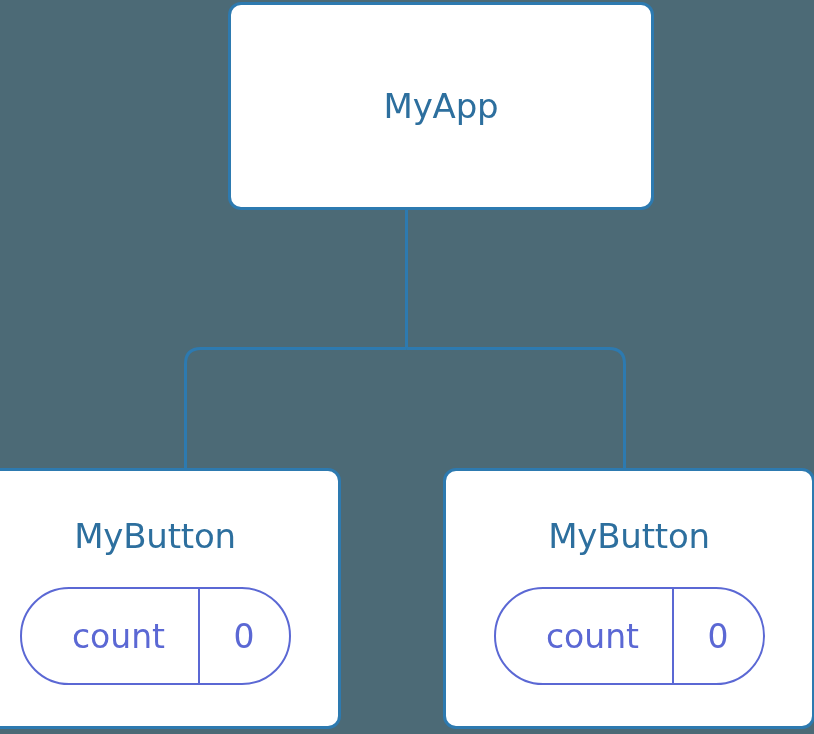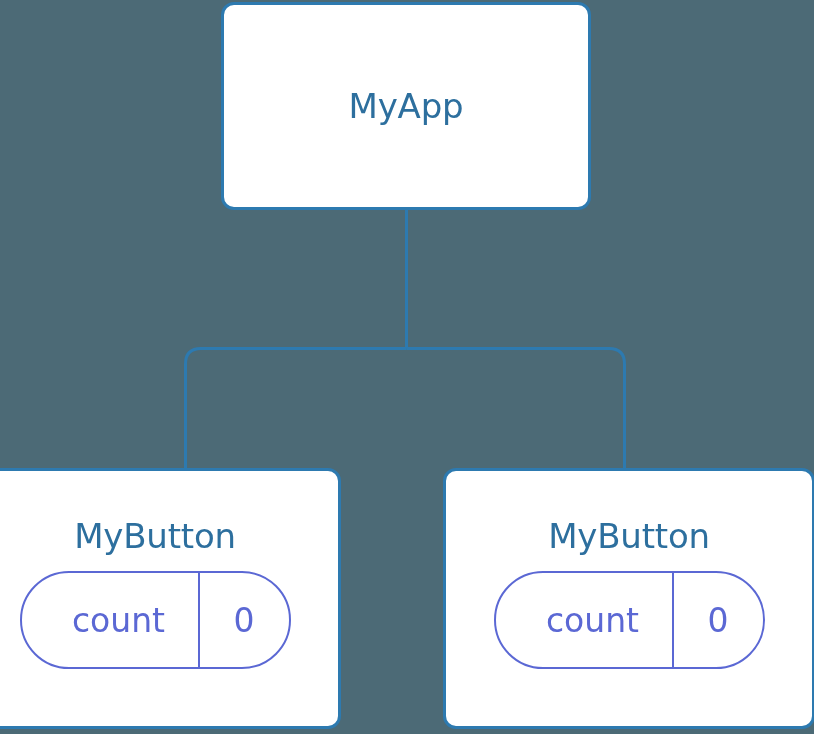--- a/index.html
+++ b/index.html
@@ -47,44 +47,44 @@
   .node-title {
     color: #2d6f9e;
     font-size: 34px;
     line-height: 1;
     letter-spacing: -0.2px;
     white-space: nowrap;
   }
 
   
   #node-myapp {
-    left: 221px;
+    left: 228px;
     top: 2px;
-    width: 370px;
+    width: 426px;
     height: 208px;
     justify-content: center;
   }
 
   
   .node-button {
     top: 468px;
     height: 261px;
     width: 372px;
     justify-content: flex-start;
   }
   #node-mybutton-left  { left: -31px; }
   #node-mybutton-right { left: 443px; }
 
   .node-button .node-title {
     margin-top: 48px;
   }
 
   
   .state-pill {
-    margin-top: 18px;
+    margin-top: 34px;
     display: flex;
     align-items: stretch;
     height: 98px;
     border: 2px solid #5b68d4;
     border-radius: 49px;
     box-sizing: border-box;
     overflow: hidden;
     background: #ffffff;
   }
   .pill-cell {

